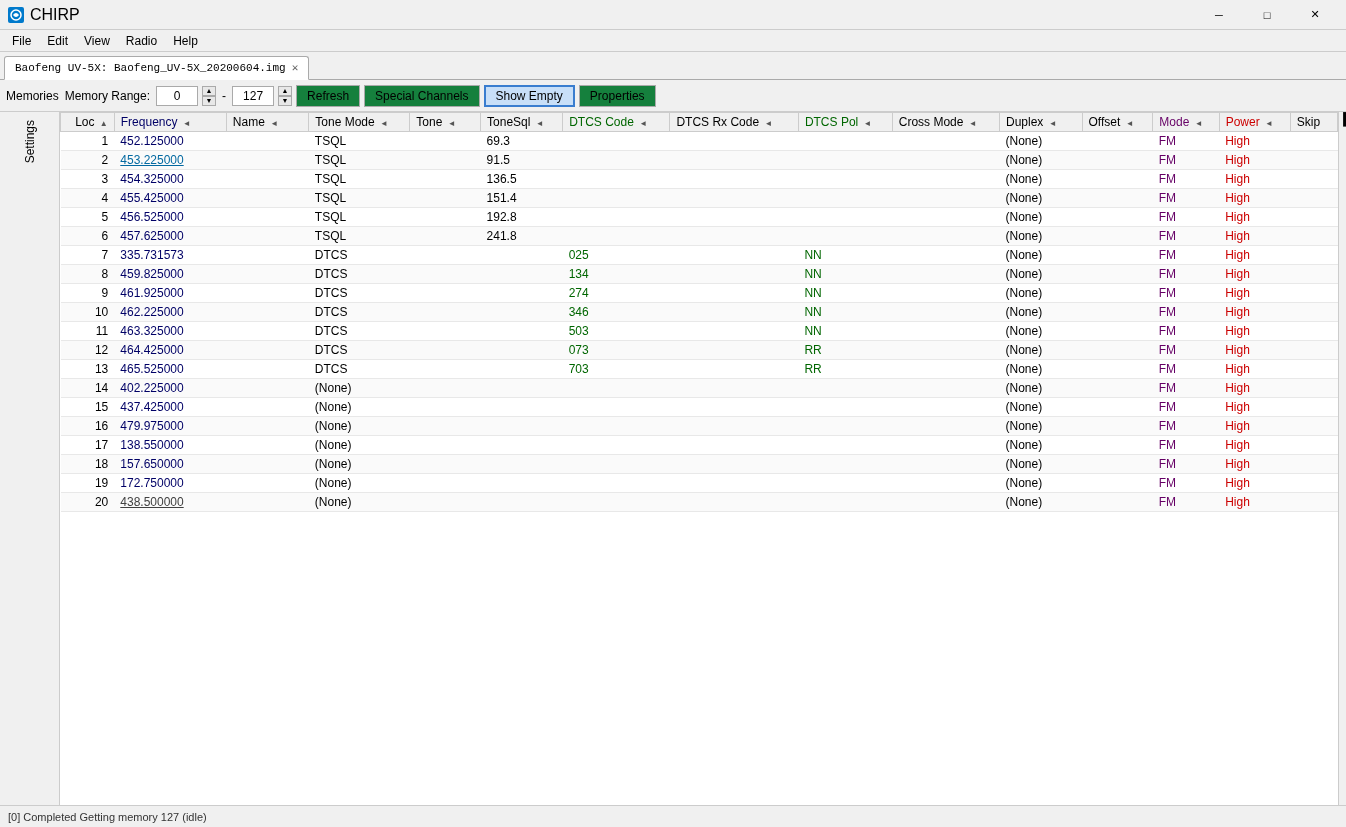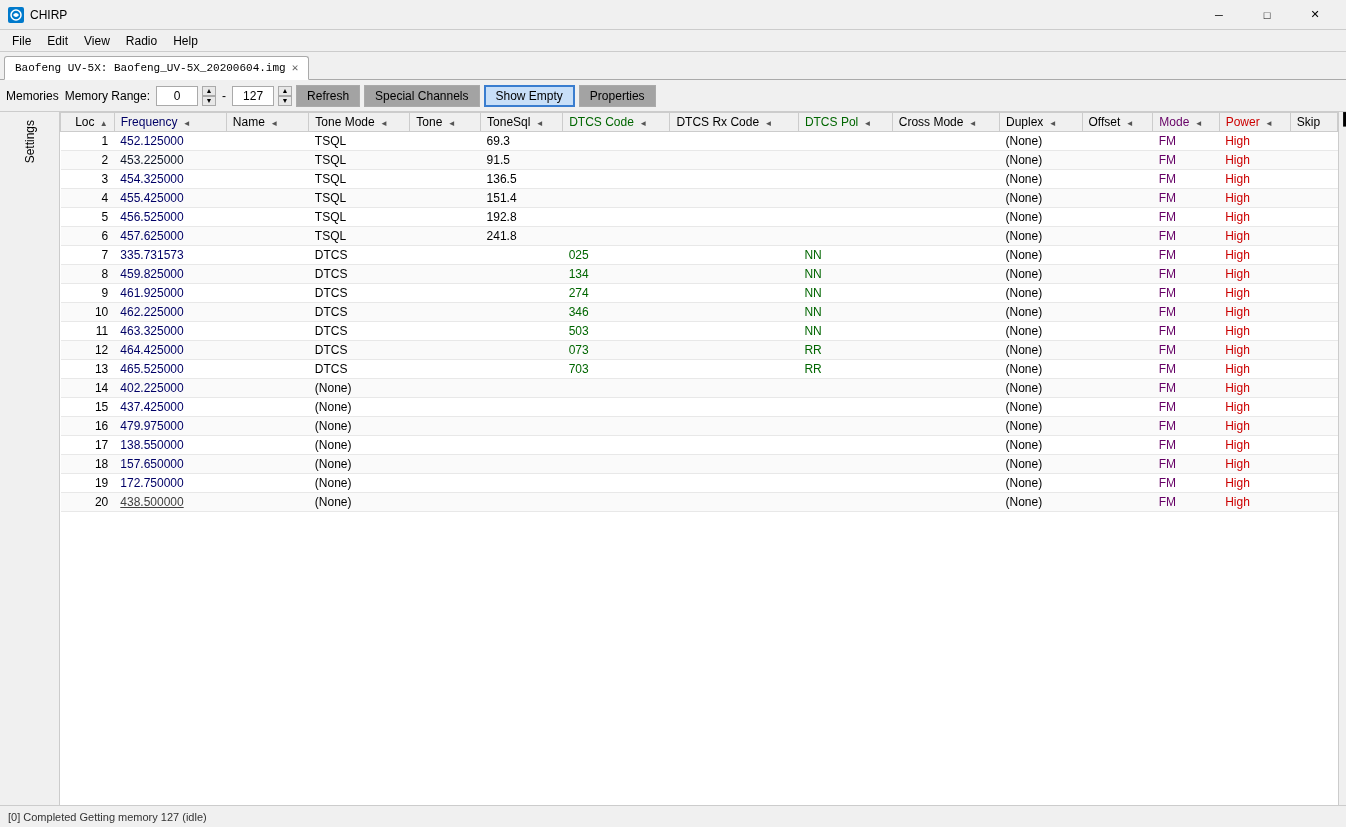--- a/index.html
+++ b/index.html
@@ -16,21 +16,21 @@
       user-select: none;
     }
     #title-bar .app-icon {
       width: 16px; height: 16px;
       background: #007acc;
       border-radius: 2px;
       margin-right: 6px;
       display: flex; align-items: center; justify-content: center;
       color: white; font-size: 8px; font-weight: bold;
     }
-    #title-bar .title-text { flex: 1; font-size: 12px; }
+    #title-bar .title-text { flex: 1; font-size: 16px; }
     #title-bar .window-controls { display: flex; gap: 2px; }
     #title-bar .win-btn {
       width: 46px; height: 30px;
       border: none; background: transparent;
       cursor: pointer; font-size: 11px;
       display: flex; align-items: center; justify-content: center;
     }
 
     
     #menu-bar {
@@ -95,21 +95,21 @@
     .spinner-btn {
       width: 14px; height: 10px;
       border: 1px solid #aaa; background: #e8e8e8;
       cursor: pointer; font-size: 7px;
       display: flex; align-items: center; justify-content: center;
       line-height: 1;
     }
     .toolbar-dash { margin: 0 2px; font-size: 12px; }
     .toolbar-btn {
       height: 22px; padding: 0 10px;
-      border: 1px solid #aaa; background: #a3a3a3;
+      border: 1px solid #aaa; background: #15803d;
       cursor: pointer; font-size: 12px;
     }
     .toolbar-btn.active-btn { background: #c8dff8; border: 2px solid #3a7dcf; }
 
     
     #content {
       display: flex;
       height: calc(100vh - 30px - 22px - 28px - 32px - 22px);
       overflow: hidden;
     }
@@ -290,21 +290,21 @@
             <td class="col-dtcs-pol"></td>
             <td class="col-cross"></td>
             <td class="col-duplex">(None)</td>
             <td class="col-offset"></td>
             <td class="col-mode" style="color: rgb(102, 0, 102);">FM</td>
             <td class="col-power" style="color: rgb(204, 0, 0);">High</td>
             <td class="col-skip"></td>
           </tr>
           <tr>
             <td class="col-loc">2</td>
-            <td class="col-freq" style="color: #0f172a;">453.225000</td>
+            <td class="col-freq" style="color: #0369a1; text-decoration: underline;">453.225000</td>
             <td class="col-name"></td>
             <td class="col-tone-mode">TSQL</td>
             <td class="col-tone"></td>
             <td class="col-tonesql">91.5</td>
             <td class="col-dtcs-code"></td>
             <td class="col-dtcs-rx"></td>
             <td class="col-dtcs-pol"></td>
             <td class="col-cross"></td>
             <td class="col-duplex">(None)</td>
             <td class="col-offset"></td>

